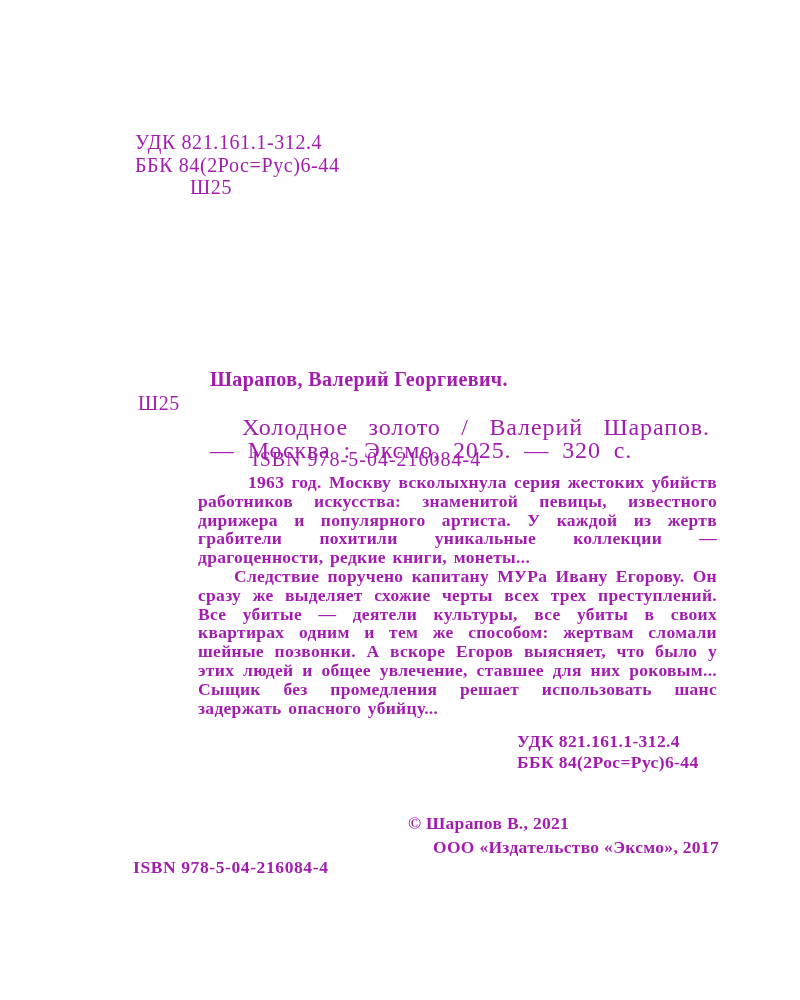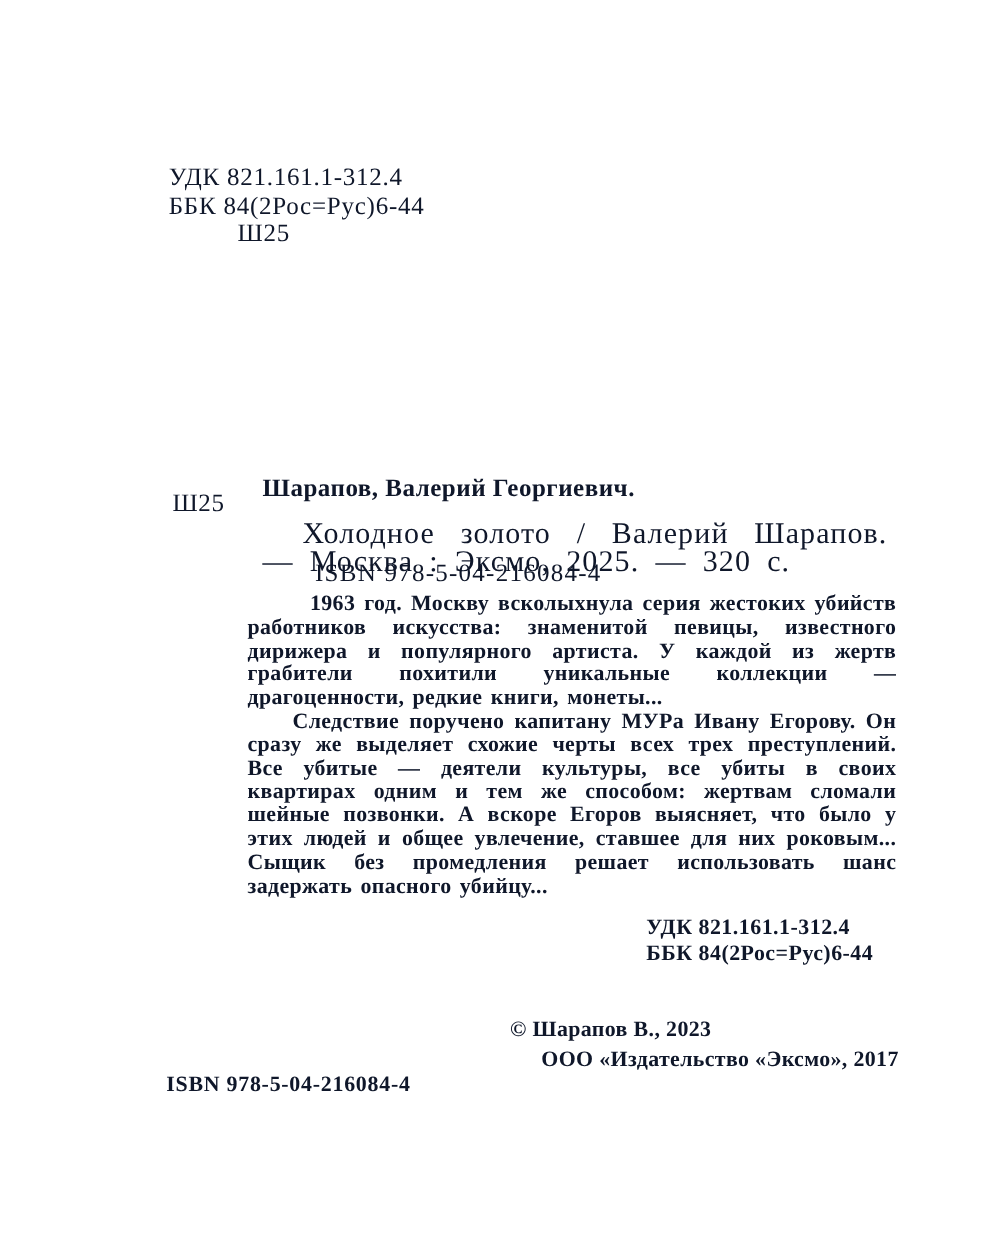--- a/index.html
+++ b/index.html
@@ -6,41 +6,41 @@
     margin: 0;
     padding: 0;
     background: #ffffff;
   }
   .page {
     position: relative;
     width: 800px;
     height: 1000px;
     background: #ffffff;
     font-family: "Liberation Serif", "DejaVu Serif", serif;
-    color: #0f172a;
+    color: #a21caf;
     overflow: hidden;
   }
   
   .top-codes {
     position: absolute;
     left: 135px;
     top: 131px;
     font-size: 20px;
     line-height: 22.5px;
     letter-spacing: 0.6px;
     white-space: nowrap;
   }
   .top-codes .sign-row {
     padding-left: 55px;
   }
   
   .author-heading {
     position: absolute;
     left: 210px;
-    top: 380px;
+    top: 368px;
     font-size: 20px;
     font-weight: bold;
     letter-spacing: 0.4px;
     white-space: nowrap;
   }
   .card-sign {
     position: absolute;
     left: 138px;
     top: 392px;
     font-size: 20px;
@@ -144,19 +144,19 @@
     <p class="first">1963 год. Москву всколыхнула серия жестоких убийств работников искусства: знаменитой певицы, известного дирижера и популярного артиста. У каждой из жертв грабители похитили уникальные коллекции — драгоценности, редкие книги, монеты...</p>
     <p class="second">Следствие поручено капитану МУРа Ивану Егорову. Он сразу же выделяет схожие черты всех трех преступлений. Все убитые — деятели культуры, все убиты в своих квартирах одним и тем же способом: жертвам сломали шейные позвонки. А вскоре Егоров выясняет, что было у этих людей и общее увлечение, ставшее для них роковым... Сыщик без промедления решает использовать шанс задержать опасного убийцу...</p>
   </div>
 
   <div class="codes-footer">
     <div>УДК 821.161.1-312.4</div>
     <div>ББК 84(2Рос=Рус)6-44</div>
   </div>
 
   <div class="copyright">
-    <div>© Шарапов В., 2023</div>
+    <div>© Шарапов В., 2021</div>
     <div class="publisher-row">ООО «Издательство «Эксмо», 2017</div>
   </div>
 
   <div class="isbn-footer">ISBN 978-5-04-216084-4</div>
 
 </div>
 
 </body></html>

